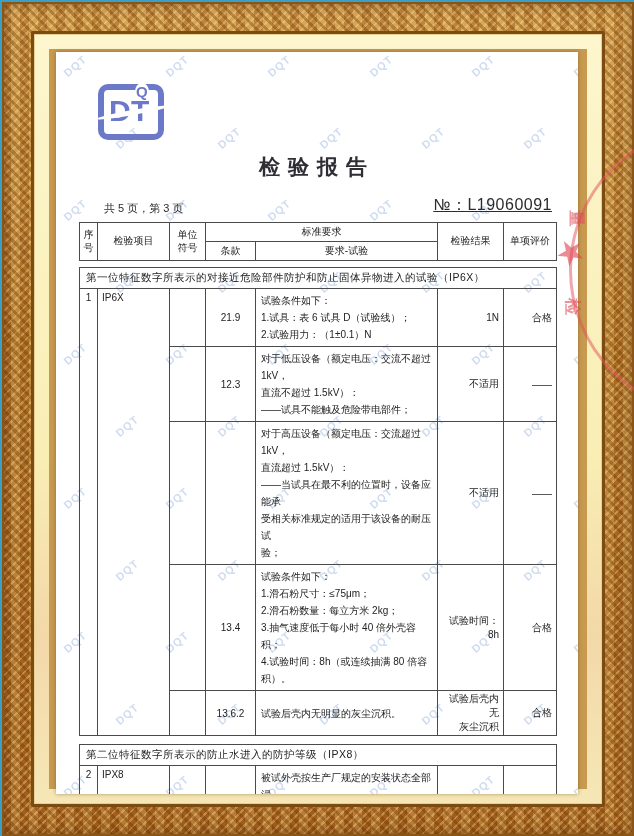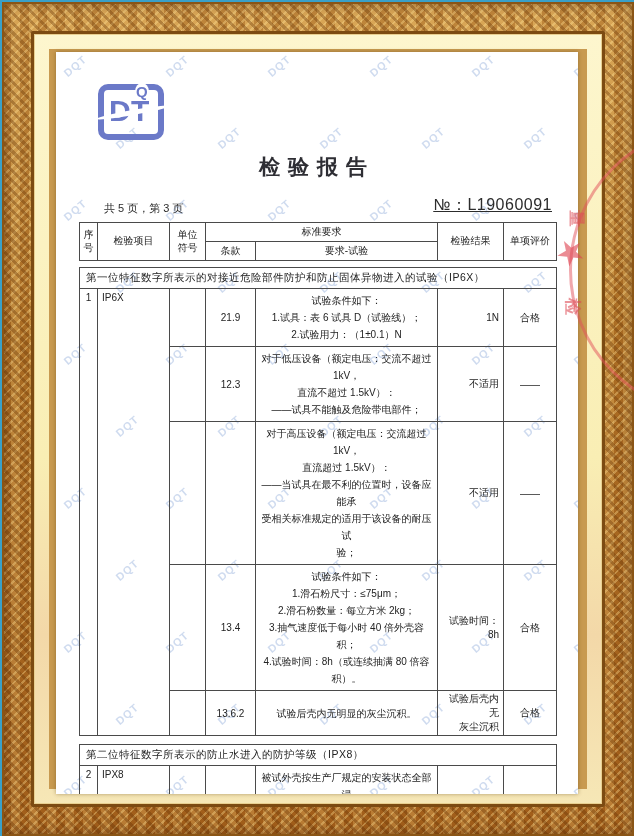--- a/index.html
+++ b/index.html
@@ -88,23 +88,23 @@
     padding:1px 4px; vertical-align:middle;
   }
   .t-head td { text-align:center; white-space:pre-line; line-height:1.25; padding:2px 1px; }
   .gap6 { height:6px; } .gap8 { height:8px; }
   .section-title {
     text-align:left; padding:3px 6px; font-size:10.5px; letter-spacing:0.5px;
   }
   .c-seq   { text-align:center; vertical-align:top; padding-top:3px; }
   .c-item  { text-align:left; vertical-align:top; padding-top:3px; }
   .c-clause{ text-align:center; }
-  .c-req   { text-align:center; white-space:pre-line; line-height:17px; padding:3px 5px; }
+  .c-req   { text-align:left; white-space:pre-line; line-height:17px; padding:3px 5px; }
   .c-res   { text-align:right; white-space:pre-line; line-height:14px; }
-  .c-eval  { text-align:center; }
+  .c-eval  { text-align:right; }
 
   
   .stamp { position:absolute; z-index:5; pointer-events:none; }
   .stamp-circle {
     position:absolute; left:567px; top:123px; width:290px; height:290px;
     border:3px solid rgba(225,80,90,0.5); border-radius:50%;
   }
   .stamp-char {
     position:absolute; color:rgba(222,75,85,0.6); font-weight:bold;
     transform:rotate(90deg);

